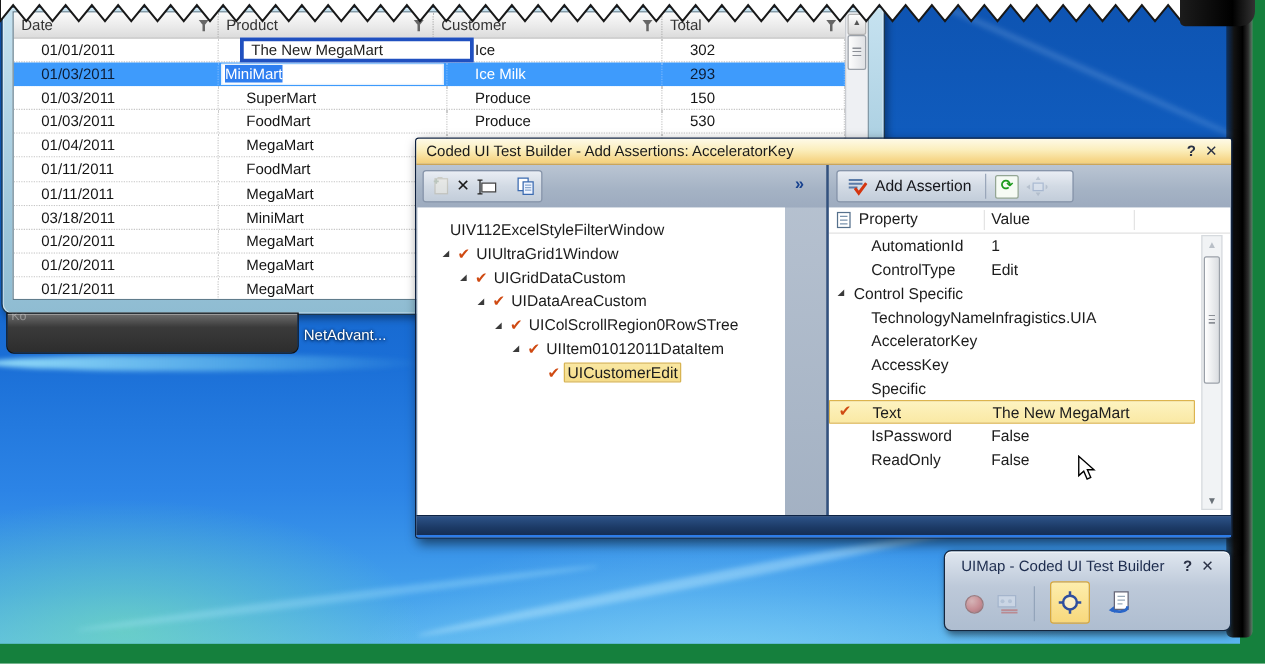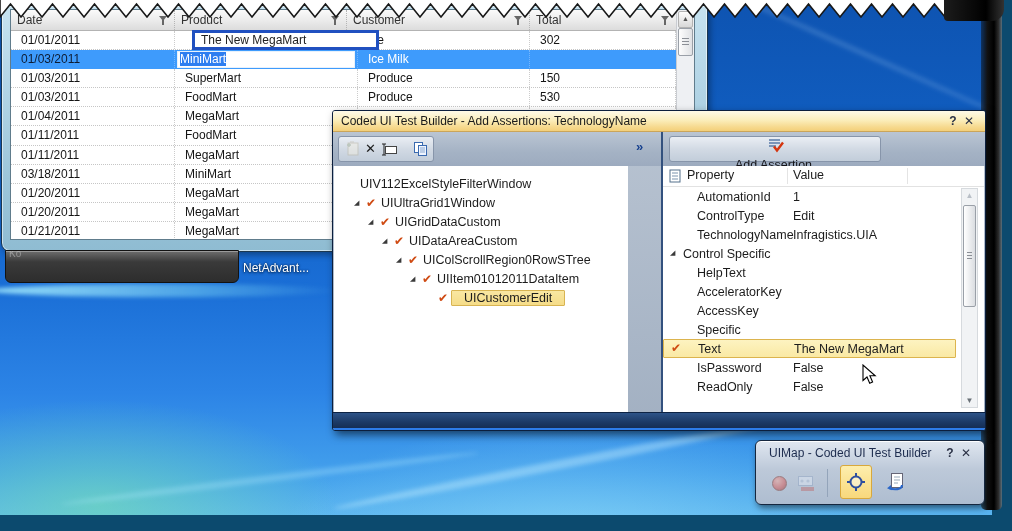--- a/index.html
+++ b/index.html
@@ -1,17 +1,17 @@
 <!DOCTYPE html>
 <html><head>
 <meta charset="utf-8">
 <style>
   html,body{margin:0;padding:0;background:#fff;}
   #stage{position:relative;width:1012px;height:531px;overflow:hidden;
-         font-family:"Liberation Sans","DejaVu Sans",sans-serif;background:#0c4a6e;}
+         font-family:"Liberation Sans","DejaVu Sans",sans-serif;background:#15803d;}
   
   .desktop{position:absolute;left:0;top:5px;width:992px;height:510px;z-index:0;overflow:hidden;
     background:
       radial-gradient(ellipse 340px 150px at 10% 98%, rgba(120,230,170,.55), transparent 70%),
       radial-gradient(ellipse 420px 160px at 58% 104%, rgba(150,225,250,.5), transparent 70%),
       linear-gradient(180deg,#0e54b2 0%,#1160c4 32%,#1a6ed6 55%,#2c84e6 76%,#43a0ec 92%,#5ab4ef 100%);}
   .streak{position:absolute;border-radius:50%;filter:blur(2px);}
   .streak.s1{left:-10px;top:279px;width:350px;height:13px;background:linear-gradient(90deg,rgba(170,240,255,.85),rgba(120,210,245,.5) 60%,rgba(90,180,235,0));}
   .streak.s2{left:330px;top:455px;width:460px;height:9px;background:rgba(200,240,255,.4);transform:rotate(-11deg);}
   .streak.s3{left:60px;top:470px;width:420px;height:7px;background:rgba(180,235,255,.3);transform:rotate(-7deg);}
@@ -28,21 +28,21 @@
     box-shadow:inset 0 0 0 1px rgba(255,255,255,.55),2px 3px 6px rgba(0,0,0,.35);}
   .grid-box{position:absolute;left:8px;top:3px;right:12px;bottom:11px;background:#fff;border:1px solid #607c8c;display:flex;}
   .grid-main{flex:1;display:flex;flex-direction:column;overflow:hidden;}
   .grid-head{height:20px;display:flex;background:linear-gradient(#fafafa,#ececec 50%,#dcdcdc);border-bottom:1px solid #b3b3b3;flex:none;}
   .hcell{position:relative;font-size:12px;color:#333;line-height:20px;padding-left:6px;border-right:1px dotted #b5b5b5;box-sizing:border-box;}
   .c-date{width:164px;} .c-cust{width:183px;} .c-prod{width:172px;} .c-tot{flex:1;border-right:none;}
   .funnel{position:absolute;right:6px;top:6px;width:9px;height:10px;}
   .funnel:before{content:"";position:absolute;left:0;top:0;border-left:4px solid transparent;border-right:4px solid transparent;border-top:5px solid #666;}
   .funnel:after{content:"";position:absolute;left:3px;top:4px;width:2px;height:5px;background:#666;}
   .grow{height:19.1px;display:flex;border-bottom:1px dotted #c6c6c6;box-sizing:border-box;position:relative;background:#fff;flex:none;}
-  .gcell{font-size:12px;color:#141414;line-height:18px;padding-left:10px;border-right:1px dotted #cccccc;box-sizing:border-box;white-space:nowrap;overflow:hidden;}
+  .gcell{font-size:12px;color:#141414;line-height:18px;padding-left:22px;border-right:1px dotted #cccccc;box-sizing:border-box;white-space:nowrap;overflow:hidden;}
   .grow.sel{background:#3e9bfc;border-bottom-color:#3e9bfc;}
   .grow.sel .gcell{color:#0d1c33;border-right-color:#74b5fd;}
   .grow.sel .prod-txt{color:#fff;}
   .assert-box{position:absolute;left:181px;top:-1px;width:187px;height:20px;border:3px solid #2050c0;background:#fff;z-index:3;box-sizing:border-box;font-size:12px;color:#222;line-height:14px;padding:0 0 0 6px;}
   .editcell{margin:1px 2px 1px 0;flex:1;background:#fff;border:1px solid #e8f1fb;height:15px;line-height:14px;padding-left:2px;}
   .editcell .seltxt{background:#2e7ef0;color:#fff;font-size:12px;}
   
   .vscroll{width:17px;flex:none;background:#eef0f3;border-left:1px solid #c9ccd1;position:relative;}
   .sbtn{position:absolute;left:1px;right:1px;height:15px;background:linear-gradient(#fdfdfd,#d8d8d8);border:1px solid #b3b3b3;border-radius:2px;text-align:center;font-size:7px;color:#555;line-height:14px;}
   .sthumb{position:absolute;left:1px;right:1px;background:linear-gradient(90deg,#fdfdfd,#dfe1e4);border:1px solid #9aa0a8;border-radius:2px;}
@@ -71,21 +71,21 @@
   .aalabel{font-size:12.5px;color:#15151a;padding:0 4px 0 1px;}
   .rbox{width:17px;height:17px;background:#f6fbf4;border:1px solid #94a694;border-radius:2px;color:#1d9a1d;font-weight:bold;font-size:12px;line-height:15px;text-align:center;}
   .dlg-divider{position:absolute;left:328px;top:21px;bottom:18px;width:2px;background:#33517e;z-index:5;}
   .pane-left{position:absolute;left:1px;top:55px;width:294px;bottom:18px;background:#fff;overflow:hidden;padding-top:8px;box-sizing:border-box;}
   .pane-right{position:absolute;left:330px;right:1px;top:55px;bottom:18px;background:#fff;overflow:hidden;}
   .dlg-bottom{position:absolute;left:0;right:0;bottom:0;height:18px;background:linear-gradient(#2d5388,#1c3a66 60%,#152e54);border-top:1px solid #0d2344;border-bottom:2px solid #2d7ce8;box-sizing:border-box;}
   
   .titem{height:19px;display:flex;align-items:center;font-size:12.5px;color:#1c1c1c;white-space:nowrap;}
   .texp{width:12px;font-size:7px;color:#3a3a3a;flex:none;}
   .tchk{width:15px;font-size:12px;color:#cf4a12;flex:none;}
-  .tsel{background:linear-gradient(#f9e7a2,#f5dc88);border:1px solid #d8b452;border-radius:1px;padding:0 12px;margin-left:-2px;}
+  .tsel{background:linear-gradient(#f9e7a2,#f5dc88);border:1px solid #d8b452;border-radius:1px;padding:0 2px;margin-left:-2px;}
   .pl1{padding-left:26px;} .pl2{padding-left:20px;} .pl3{padding-left:34px;} .pl4{padding-left:48px;}
   .pl5{padding-left:62px;} .pl6{padding-left:76px;} .pl7{padding-left:104px;}
   
   .phead{height:20px;position:relative;border-bottom:1px solid #e2e2e2;font-size:12.5px;color:#1c1c1c;}
   .phead .hp{position:absolute;left:24px;top:2px;} .phead .hv{position:absolute;left:130px;top:2px;}
   .phead .vline{position:absolute;top:2px;bottom:2px;width:1px;background:#e4e4e4;}
   .picon{position:absolute;left:6px;top:3px;}
   .prow{height:19px;position:relative;font-size:12.5px;color:#1c1c1c;display:flex;align-items:center;box-sizing:border-box;}
   .prow .pexp{position:absolute;left:7px;top:5px;font-size:7px;color:#3a3a3a;}
   .prow .pname{margin-left:34px;} .prow.cat .pname{margin-left:20px;}
@@ -136,20 +136,21 @@
           <div class="gcell c-prod prod-txt">Ice</div>
           <div class="gcell c-tot">302</div>
           <div class="assert-box">The New MegaMart</div>
         </div>
         <div class="grow sel">
           <div class="gcell c-date">01/03/2011</div>
           <div class="gcell c-cust" style="display:flex;padding-left:2px;">
             <span class="editcell"><span class="seltxt">MiniMart</span></span>
           </div>
           <div class="gcell c-prod prod-txt">Ice Milk</div>
+          <div class="gcell c-tot">293</div>
         </div>
         <div class="grow">
           <div class="gcell c-date">01/03/2011</div>
           <div class="gcell c-cust">SuperMart</div>
           <div class="gcell c-prod">Produce</div>
           <div class="gcell c-tot">150</div>
         </div>
         <div class="grow">
           <div class="gcell c-date">01/03/2011</div>
           <div class="gcell c-cust">FoodMart</div>
@@ -210,21 +211,21 @@
 
   <div class="peek-bar">
     <span>Ko</span>
   </div>
   <div class="net-label">NetAdvant...</div>
 
   <div class="tear-right"></div>
 
   <div class="dialog">
     <div class="dlg-title">
-      <span>Coded UI Test Builder - Add Assertions: TechnologyName</span>
+      <span>Coded UI Test Builder - Add Assertions: AcceleratorKey</span>
       <span class="sp"></span>
       <span class="tbtn">?</span>
       <span class="tbtn">✕</span>
     </div>
 
     <div class="dlg-tools">
       <div class="tgroup" style="left:5px;width:96px;">
         <span class="ticon dim">
           <svg width="15" height="16">
               <rect x="3" y="2" width="10" height="12" fill="#f3efe2" stroke="#b8b29c"></rect>
@@ -245,21 +246,21 @@
         <span class="ticon">
           <svg width="16" height="16">
               <rect x="2.5" y="1.5" width="8" height="10" fill="#fff" stroke="#3a6ab0"></rect>
               <rect x="6.5" y="4.5" width="8" height="10" fill="#eef4ff" stroke="#3a6ab0"></rect>
               <path d="M8 7h5M8 9h5M8 11h5" stroke="#8aa8cf"></path>
             </svg>
         </span>
       </div>
       <span class="chev">»</span>
 
-      <div class="tgroup" style="left:336px;width:212px;flex-direction:column;">
+      <div class="tgroup" style="left:336px;width:190px;">
         <span class="ticon">
           <svg width="17" height="16">
               <path d="M2 3h11M2 6h11M2 9h7" stroke="#5a7ba8" stroke-width="1.6"></path>
               <path d="M7 9.5l3 4 6-8" stroke="#d4350f" stroke-width="2.4" fill="none"></path>
             </svg>
         </span>
         <span class="aalabel">Add Assertion</span>
         <span class="tsep"></span>
         <span class="rbox">⟳</span>
         <span class="ticon dim">
@@ -322,31 +323,27 @@
           <span class="vline" style="left:244px;"></span>
       </div>
       <div class="prow">
           <span class="pname">AutomationId</span>
           <span class="pval">1</span>
         </div>
       <div class="prow">
           <span class="pname">ControlType</span>
           <span class="pval">Edit</span>
         </div>
-      <div class="prow">
-          <span class="pname">TechnologyName</span>
-          <span class="pval">Infragistics.UIA</span>
-        </div>
       <div class="prow cat">
           <span class="pexp">◢</span>
           <span class="pname">Control Specific</span>
         </div>
       <div class="prow">
-          <span class="pname">HelpText</span>
-          <span class="pval"></span>
+          <span class="pname">TechnologyName</span>
+          <span class="pval">Infragistics.UIA</span>
         </div>
       <div class="prow">
           <span class="pname">AcceleratorKey</span>
           <span class="pval"></span>
         </div>
       <div class="prow">
           <span class="pname">AccessKey</span>
           <span class="pval"></span>
         </div>
       <div class="prow">

